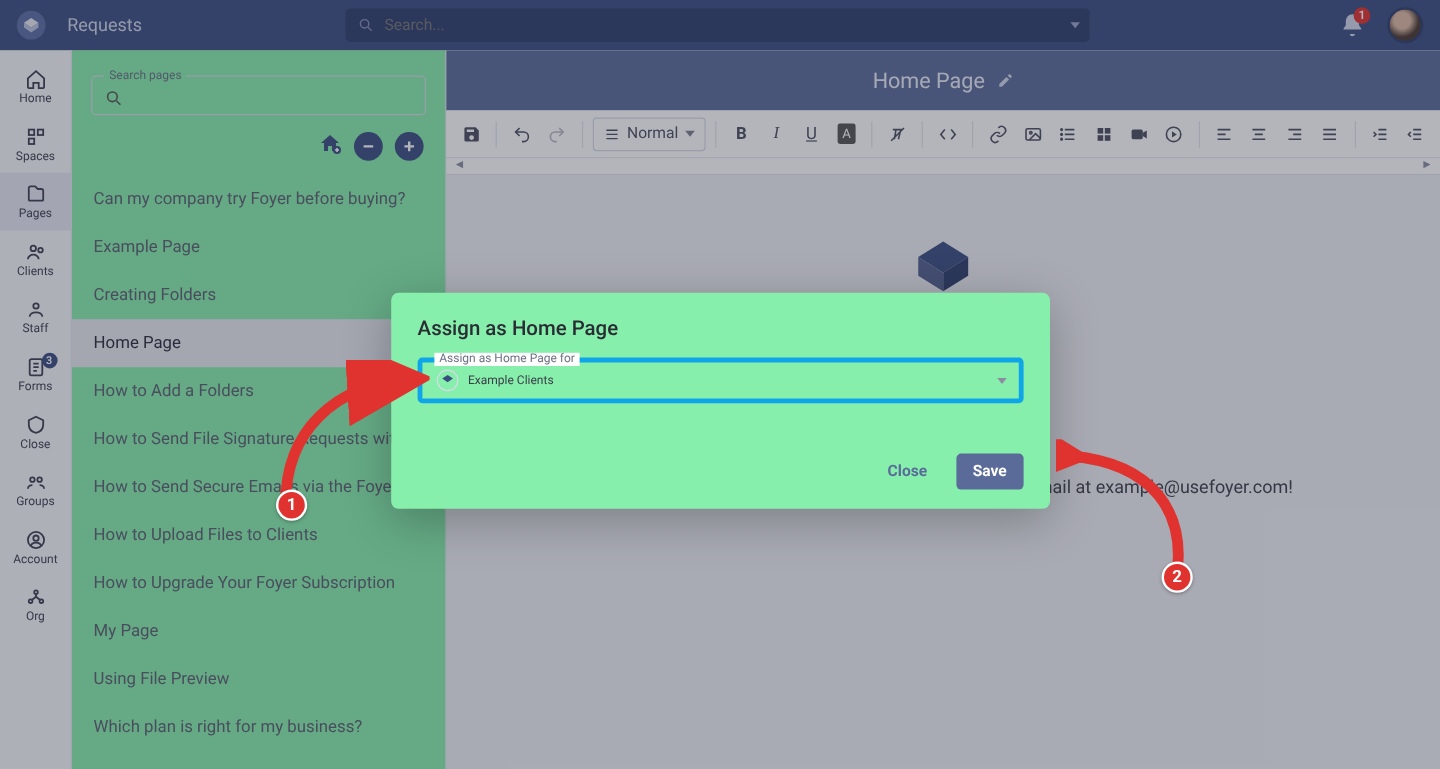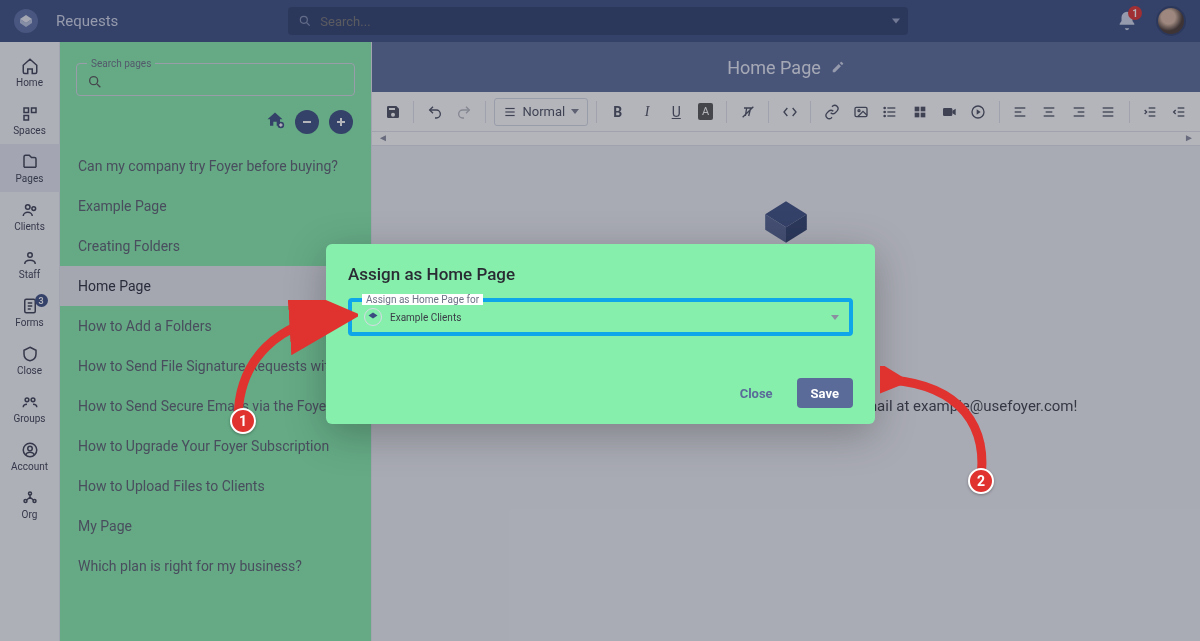--- a/index.html
+++ b/index.html
@@ -215,23 +215,24 @@
       </div>
   </div>
   <div class="page-list">
     <div class="page-li">Can my company try Foyer before buying?</div>
     <div class="page-li">Example Page</div>
     <div class="page-li">Creating Folders</div>
     <div class="page-li selected">Home Page</div>
     <div class="page-li">How to Add a Folders</div>
     <div class="page-li">How to Send File Signature Requests with D…</div>
     <div class="page-li">How to Send Secure Emails via the Foyer Outloo…</div>
+    <div class="page-li">How to Upload Files to Clients</div>
     <div class="page-li">How to Upgrade Your Foyer Subscription</div>
-    <div class="page-li">How to Upload Files to Clients</div>
     <div class="page-li">My Page</div>
+    <div class="page-li">Using File Preview</div>
     <div class="page-li">Which plan is right for my business?</div>
   </div>
 </div>
 
 <div class="main">
   <div class="page-header">
     <span>Home Page</span>
     <svg class="pencil" viewBox="0 0 24 24" fill="currentColor">
         <path d="M3 17.25V21h3.75L17 10.75l-3.75-3.75L3 17.25zM20.7 7.04a1 1 0 0 0 0-1.41l-2.34-2.34a1 1 0 0 0-1.41 0L15 5.25 18.75 9l1.95-1.96z"></path>
       </svg>

